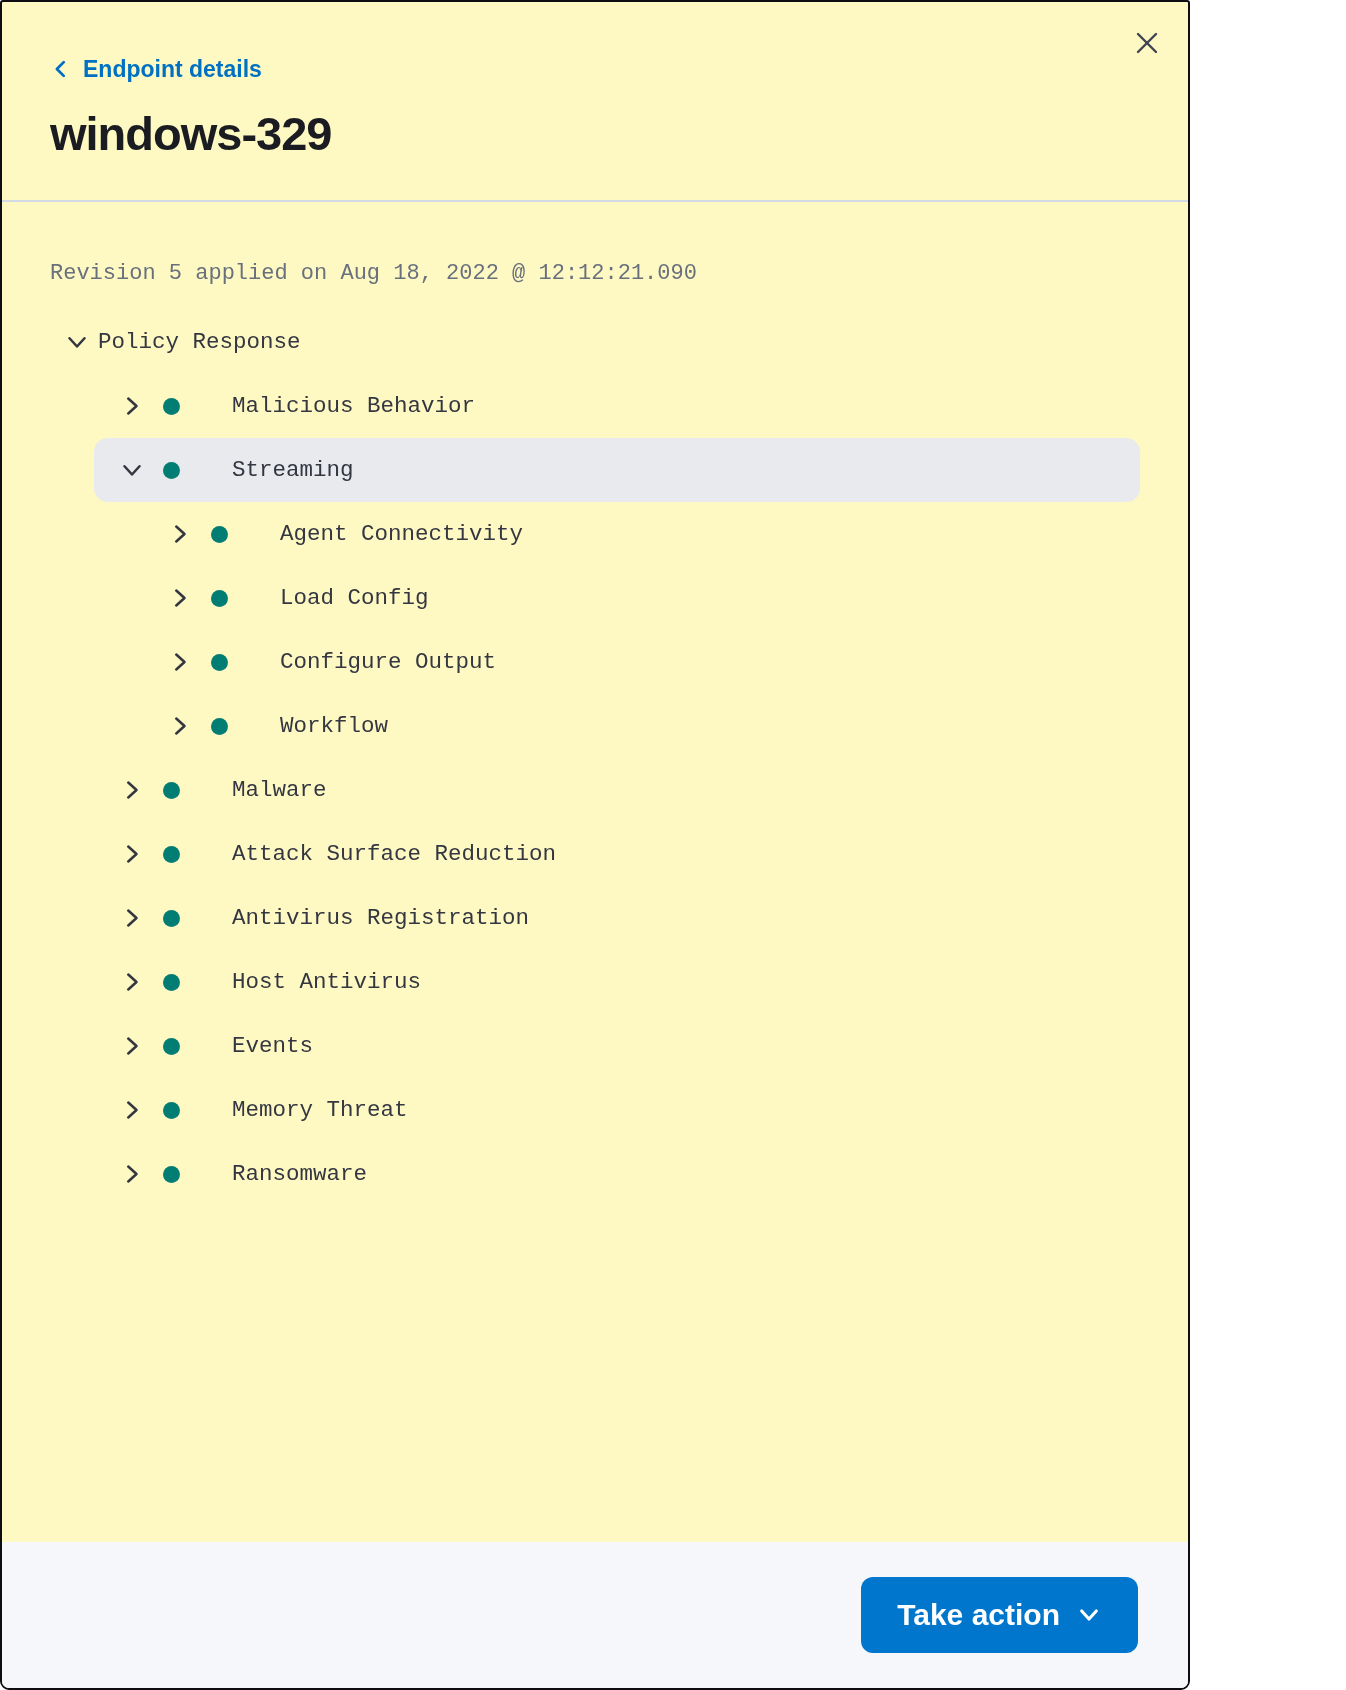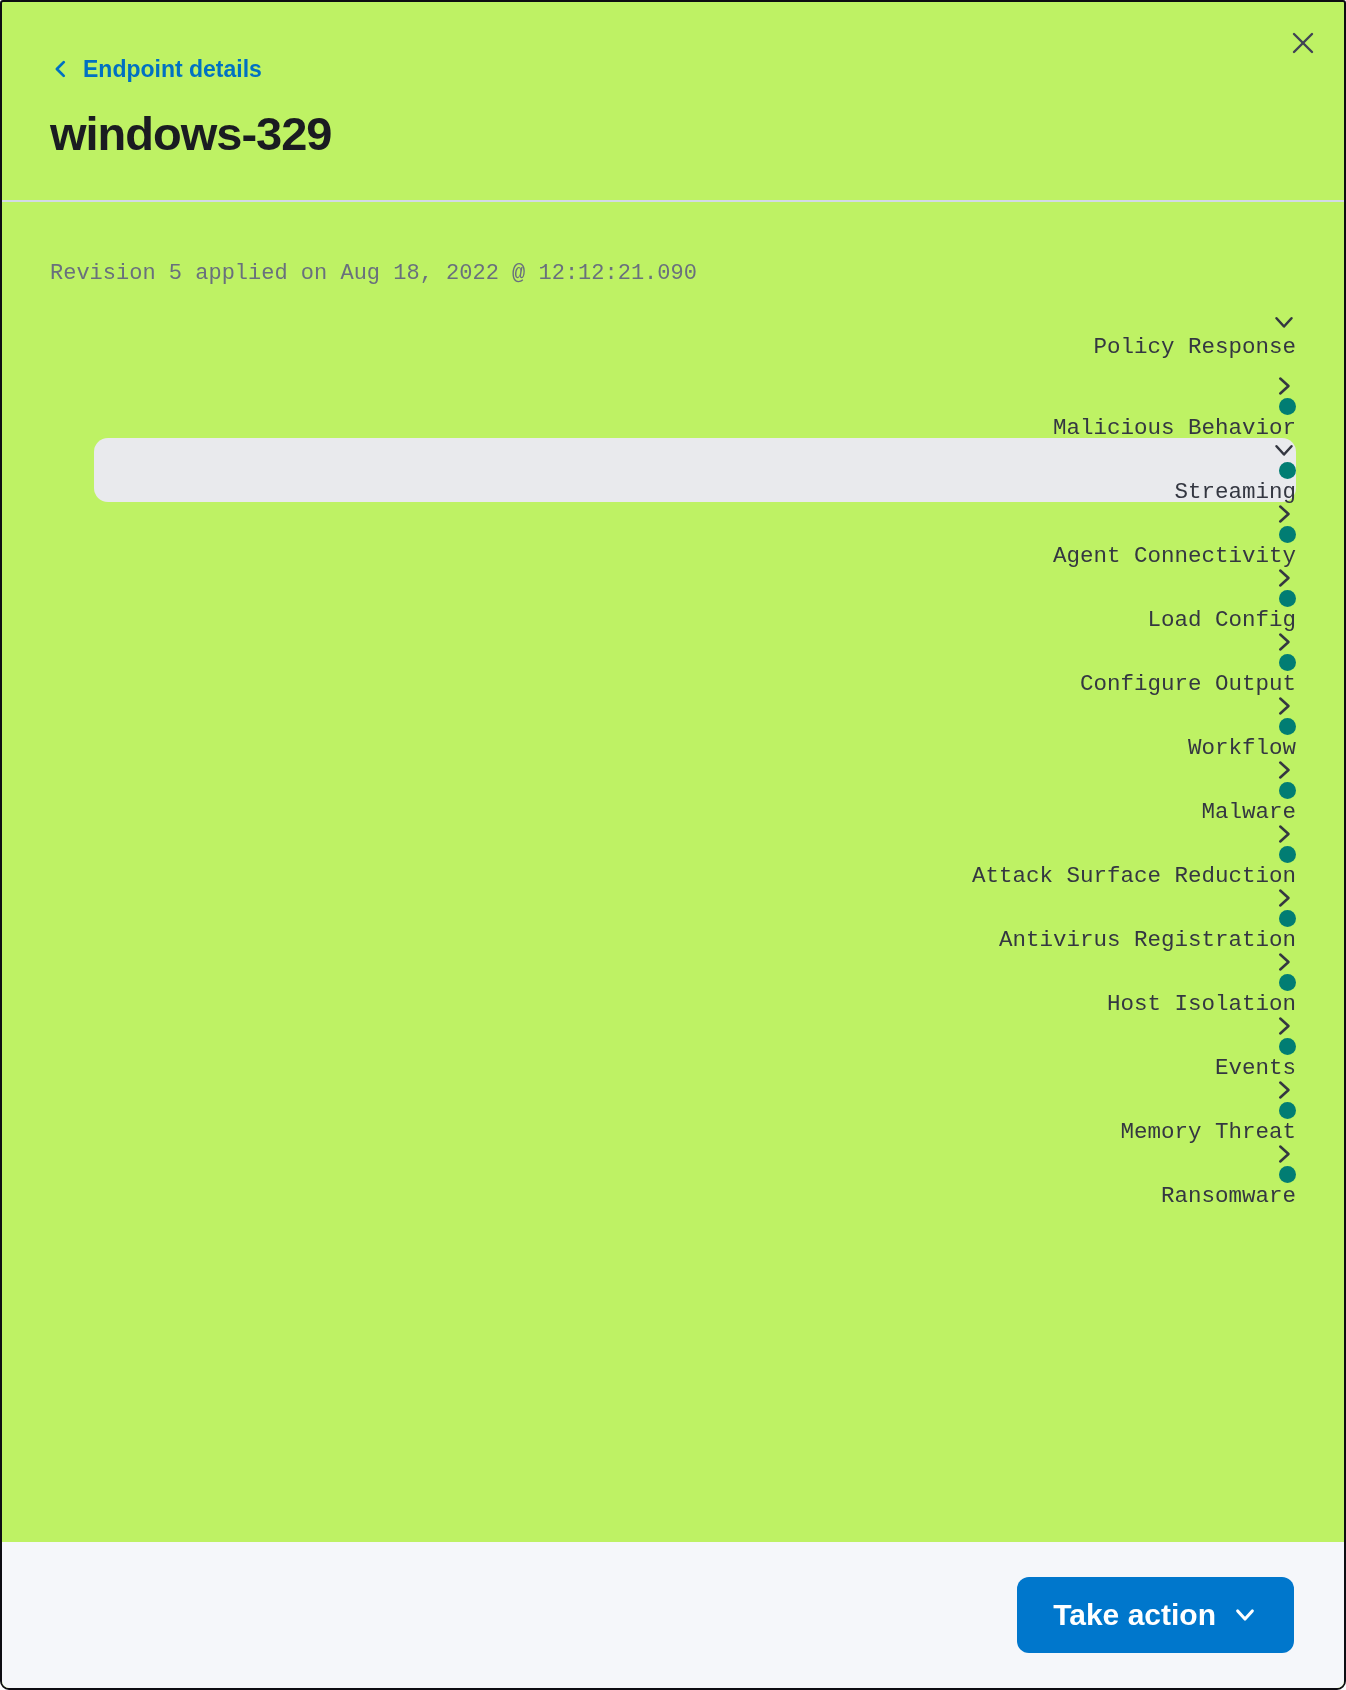--- a/index.html
+++ b/index.html
@@ -4,23 +4,23 @@
 <style>
   * { box-sizing: border-box; margin: 0; padding: 0; }
   html, body { width: 1346px; height: 1690px; }
   body {
     font-family: "Liberation Sans", "DejaVu Sans", sans-serif;
     background: #ffffff;
   }
   .panel {
     position: absolute;
     inset: 0;
-    width: 1346px;
+    width: 1190px;
     height: 1690px;
-    background: #bef264;
+    background: #fef9c3;
     border: 2px solid #0d0d12;
     border-radius: 3px 3px 9px 9px;
     overflow: hidden;
   }
   
   .header { padding: 52px 48px 0 48px; }
   .back-link {
     display: inline-flex;
     align-items: center;
     gap: 11px;
@@ -47,25 +47,24 @@
   
   .content { padding: 58px 48px 0 48px; font-family: Liberation Mono, monospace; }
   .revision {
     font-size: 22px;
     line-height: 28px;
     color: #69707d;
   }
   .tree { margin-top: 22px; }
   .row {
     display: flex;
-    align-items: flex-end;
+    align-items: center;
     height: 64px;
     border-radius: 14px;
     cursor: pointer;
-    flex-direction: column;
   }
   .row.level0 { padding-left: 15px; }
   .row.level1 { margin-left: 44px; padding-left: 26px; }
   .row.level2 { margin-left: 44px; padding-left: 74px; }
   .row.selected { background: #e9eaed; }
   .chev {
     width: 24px; height: 24px;
     flex: 0 0 24px;
     display: inline-flex;
     align-items: center;
@@ -244,21 +243,21 @@
           <span class="dot"></span>
           <span class="tree-label">Antivirus Registration</span>
         </div>
         <div class="row level1">
           <span class="chev">
             <svg width="24" height="24" viewBox="0 0 16 16" fill="none" stroke="#343741" stroke-width="1.7" stroke-linecap="round" stroke-linejoin="round">
               <polyline points="5.5,3 11,8 5.5,13"></polyline>
             </svg>
           </span>
           <span class="dot"></span>
-          <span class="tree-label">Host Isolation</span>
+          <span class="tree-label">Host Antivirus</span>
         </div>
         <div class="row level1">
           <span class="chev">
             <svg width="24" height="24" viewBox="0 0 16 16" fill="none" stroke="#343741" stroke-width="1.7" stroke-linecap="round" stroke-linejoin="round">
               <polyline points="5.5,3 11,8 5.5,13"></polyline>
             </svg>
           </span>
           <span class="dot"></span>
           <span class="tree-label">Events</span>
         </div>

